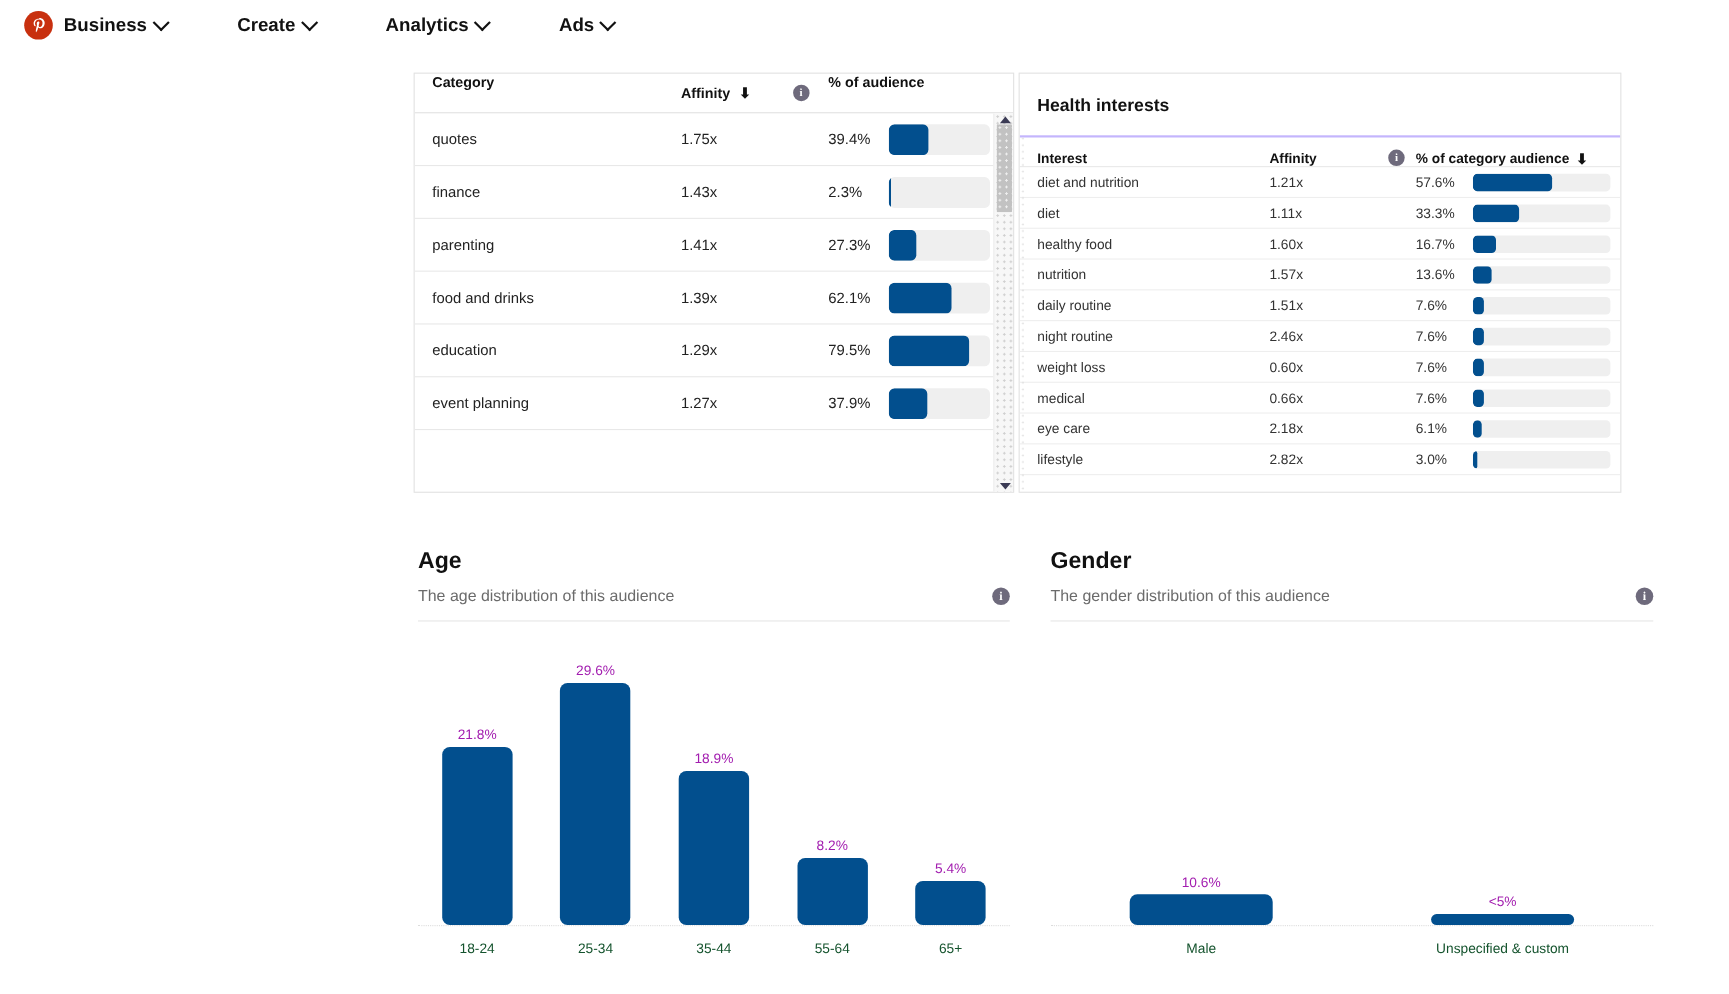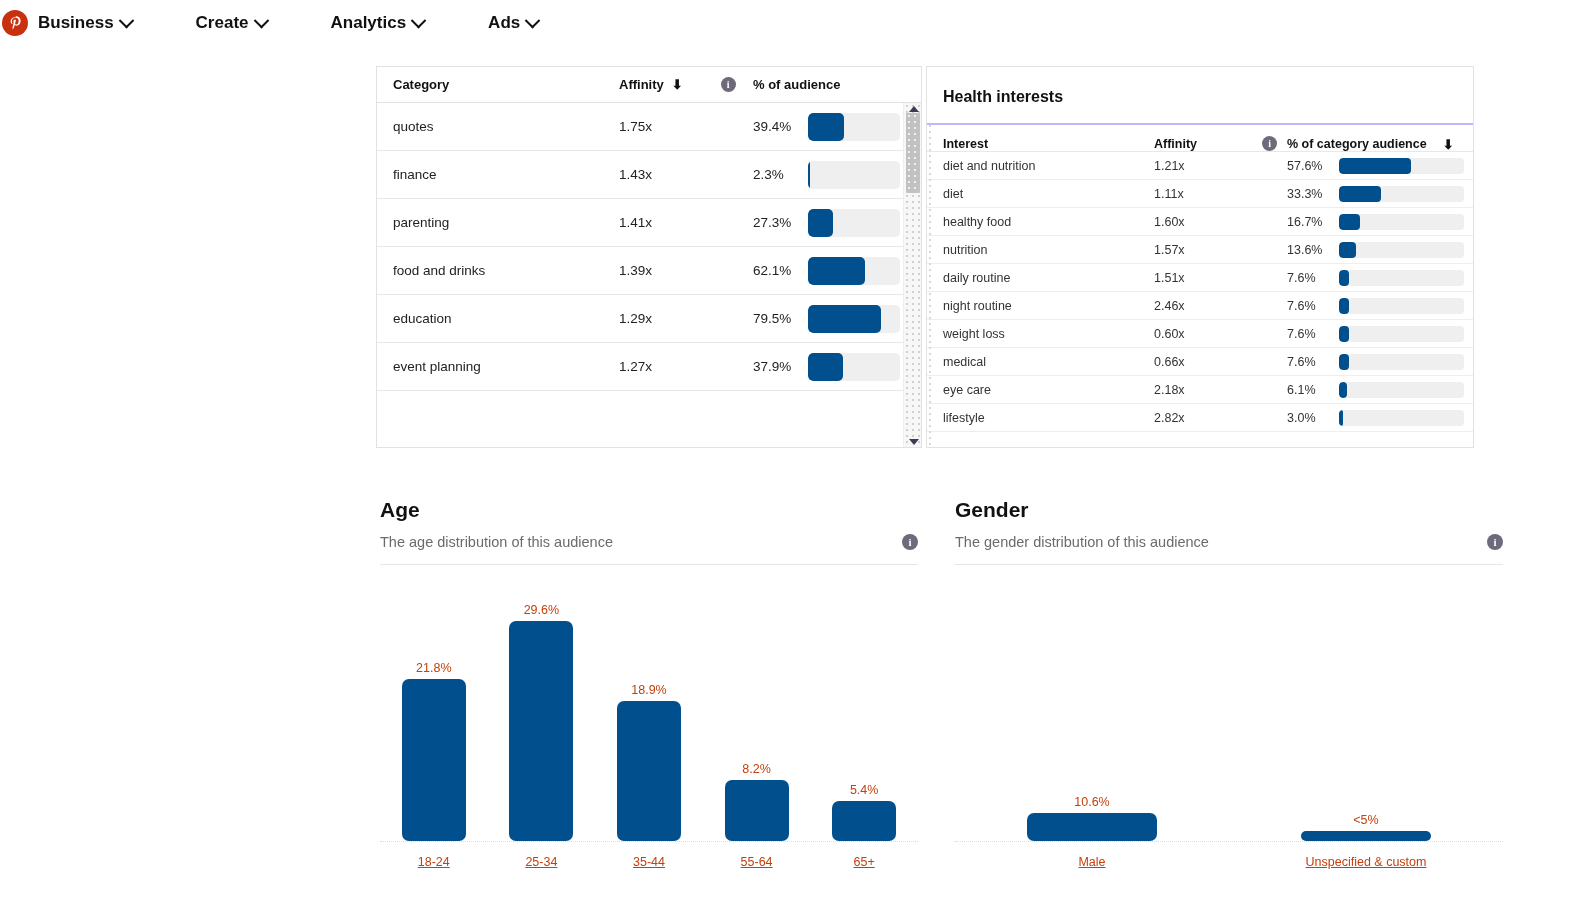--- a/index.html
+++ b/index.html
@@ -11,21 +11,21 @@
     font-family: "Liberation Sans", sans-serif;
     color: #111111;
     overflow: hidden;
   }
 
   
   .topnav {
     position: absolute; top: 0; left: 0;
     width: 1249px; height: 46px;
     display: flex; align-items: center;
-    padding-left: 2px;
+    padding-left: 22px;
     background: #ffffff;
   }
   .pin-logo {
     width: 26px; height: 26px; border-radius: 50%;
     background: #C8300F;
     display: flex; align-items: center; justify-content: center;
     flex: 0 0 auto;
   }
   .pin-logo svg { display: block; }
   .nav-item {
@@ -47,21 +47,21 @@
   
   .cat-card {
     position: absolute;
     left: 376px; top: 66px;
     width: 546px; height: 382px;
     border: 1px solid #e2e2e2;
     background: #ffffff;
     overflow: hidden;
   }
   .cat-head {
-    display: flex; align-items: center;
+    display: flex; 
     height: 36px;
     border-bottom: 1px solid #e2e2e2;
     font-size: 13px; font-weight: bold; color: #111;
   }
   .c-cat   { width: 228px; padding-left: 16px; }
   .c-aff   { width: 134px; padding-left: 14px; display:flex; align-items:center; gap:8px;}
   .c-pct   { flex: 1;      padding-left: 14px; }
   .sort-arrow { font-size: 13px; line-height: 1; }
   .ico-i {
     display: inline-flex; align-items: center; justify-content: center;
@@ -159,21 +159,21 @@
   .hi-head {
     display: flex; align-items: flex-end;
     height: 29px;
     border-top: 2px solid #c4b5fd;
     border-bottom: 1px solid #e8e8e8;
     font-size: 12.5px; font-weight: bold; color: #111;
   }
   .h-int  { width: 227px; padding-left: 16px; }
   .h-aff  { width: 125px; display: flex; align-items: center; }
   .h-aff .ico-i { margin-left: 65px; }
-  .h-pct  { flex: 1; padding-left: 8px; display:flex; align-items:center; gap:16px;}
+  .h-pct  { flex: 1; padding-left: 8px; display:flex; align-items:center; gap:6px;}
   .hi-row {
     display: flex; align-items: center;
     height: 28px;
     border-bottom: 1px solid #eeeeee;
     font-size: 12.5px; color: #333;
   }
   .hi-row .h-int { width: 227px; padding-left: 16px; }
   .hi-row .h-aff { width: 125px; display:block; }
   .hi-row .h-pct {
     flex: 1; padding-left: 8px;
@@ -231,34 +231,33 @@
     border-bottom: 1px dotted #dcdcdc;
   }
   .colwrap {
     flex: 1;
     display: flex; flex-direction: column; align-items: center;
     justify-content: flex-end;
     height: 100%;
     position: relative;
   }
   .val-lbl {
-    font-size: 12.5px; color: #c2410c;
+    font-size: 12.5px; color: #a21caf;
     margin-bottom: 4px;
     white-space: nowrap;
   }
   .vbar {
     background: #024F8E;
     border-radius: 7px;
     width: 64px;
   }
   .cat-lbl {
     position: absolute; bottom: -28px;
-    font-size: 12.5px; color: #c2410c;
+    font-size: 12.5px; color: #14532d;
     white-space: nowrap;
-    text-decoration: underline;
   }
   .sect-gender .vbar { width: 130px; }
 </style>
 </head>
 <body>
 
 <div class="topnav">
   <div class="pin-logo">
     <svg width="18" height="18" viewBox="0 0 24 24" aria-hidden="true">
       <path fill="#ffffff" d="M12.5 4.2c-4.2 0-6.4 2.7-6.4 5.6 0 1.3.7 3 1.9 3.5.2.1.3 0 .33-.15l.2-.8c.06-.2.04-.27-.1-.45-.4-.5-.65-1.1-.65-2 0-2.5 1.9-4.8 4.9-4.8 2.7 0 4.2 1.6 4.2 3.8 0 2.8-1.25 5.2-3.1 5.2-1.02 0-1.79-.85-1.54-1.9.3-1.24.88-2.58.88-3.47 0-.8-.43-1.47-1.32-1.47-1.05 0-1.89 1.08-1.89 2.53 0 .92.31 1.55.31 1.55l-1.26 5.3c-.37 1.57-.06 3.5-.03 3.69.02.12.17.15.24.06.1-.13 1.37-1.7 1.8-3.26.12-.44.7-2.72.7-2.72.35.66 1.36 1.24 2.44 1.24 3.21 0 5.39-2.93 5.39-6.85 0-2.96-2.51-5.73-6.32-5.73z"></path>

